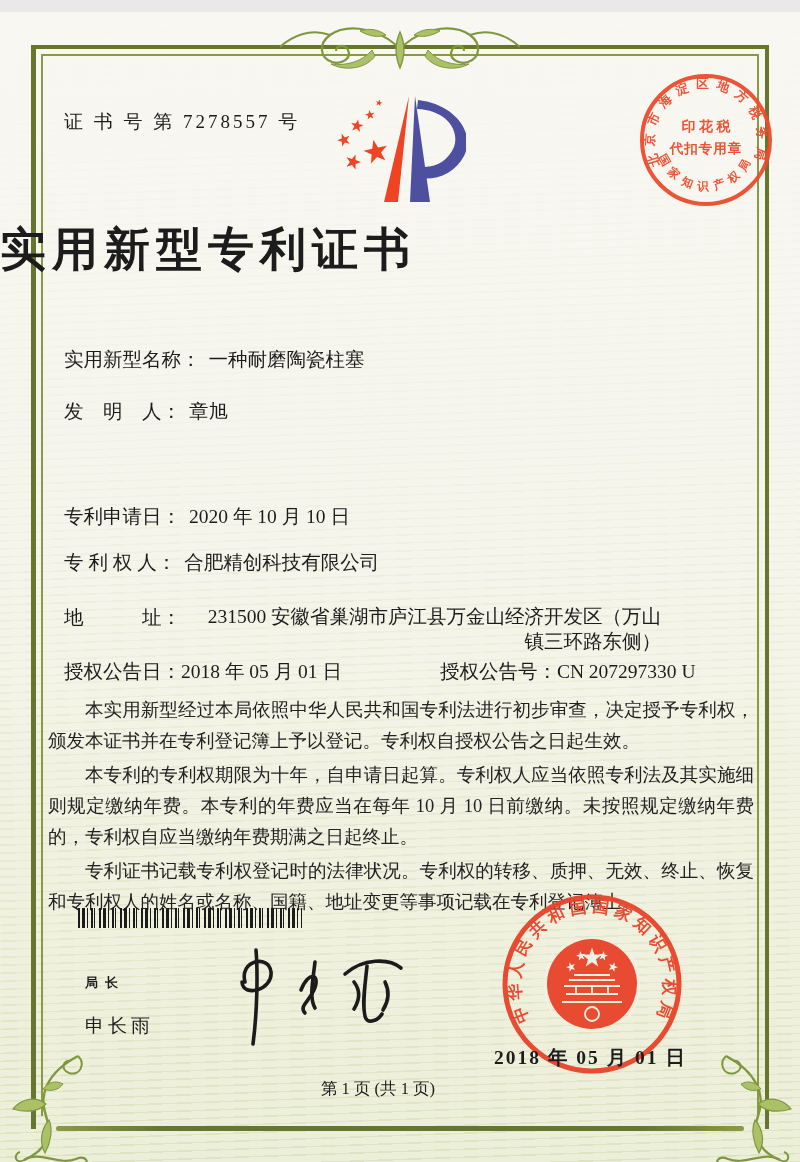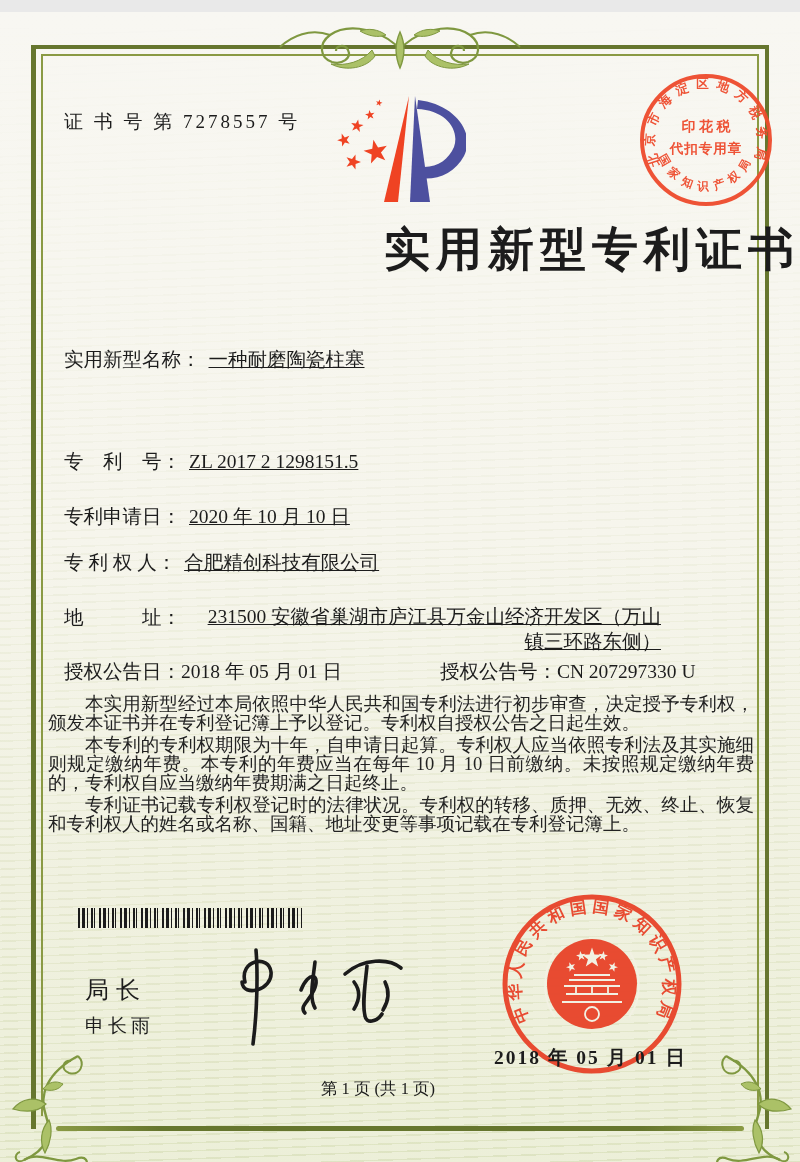--- a/index.html
+++ b/index.html
@@ -19,38 +19,38 @@
   
   .b-top-outer{left:31px;top:33px;width:738px;height:4px;background:#66762e;}
   .b-top-inner{left:41px;top:42px;width:718px;height:1.5px;background:#8a9a44;}
   .b-left-outer{left:31px;top:33px;width:4.5px;height:1084px;background:#66762e;}
   .b-left-inner{left:41px;top:42px;width:1.5px;height:1062px;background:#8a9a44;}
   .b-right-outer{left:764.5px;top:33px;width:4.5px;height:1084px;background:#66762e;}
   .b-right-inner{left:757px;top:42px;width:1.5px;height:1062px;background:#8a9a44;}
   .b-bottom{left:56px;top:1114px;width:688px;height:4.5px;background:linear-gradient(90deg,#8a9a44,#66762e 15%,#66762e 85%,#8a9a44);border-radius:3px;}
   
   .cert-no{left:64px;top:97px;font-size:19px;letter-spacing:3px;}
-  .title{left:0;top:207px;width:100%;text-align:right;font-size:46px;font-weight:600;letter-spacing:6px;}
+  .title{left:0;top:207px;width:100%;text-align:left;font-size:46px;font-weight:600;letter-spacing:6px;}
   .field{left:64px;font-size:19.5px;white-space:nowrap;}
   .f0{top:334px}.f1{top:386px}.f2{top:436px}.f3{top:491px}.f4{top:537px}.f5{top:592px}
-  .field .val{margin-left:8px;text-decoration:underline;}
+  .field .val{margin-left:8px;}
   .val-wrap{display:inline-block;vertical-align:top;width:472px;white-space:normal;line-height:25px;text-align:right;}
   .grant{left:64px;top:646px;width:690px;font-size:19.5px;display:flex;white-space:nowrap;}
   .grant .pair2{margin-left:98px;}
-  .paras{left:48px;top:683px;width:706px;font-size:18.5px;line-height:19px;text-align:justify;color:#222;}
+  .paras{left:48px;top:683px;width:706px;font-size:18.5px;line-height:31px;text-align:justify;color:#222;}
   .paras p{margin:0 0 3px 0;text-indent:2em;}
   .barcode{left:78px;top:896px;width:224px;height:20px;
     background:repeating-linear-gradient(90deg,
       #1b1b1b 0 2px, transparent 2px 4px,
       #1b1b1b 4px 7px, transparent 7px 9px,
       #1b1b1b 9px 10px, transparent 10px 13px,
       #1b1b1b 13px 15px, transparent 15px 16px,
       #1b1b1b 16px 17px, transparent 17px 21px);
   }
-  .signer-title{left:85px;top:962px;font-size:24px;letter-spacing:7px;}
+  .signer-title{left:85px;top:962px;font-size:13px;letter-spacing:7px;font-weight:bold;}
   .signer-name{left:85px;top:1001px;font-size:19px;letter-spacing:4px;}
   .sig{left:215px;top:930px;}
   .logo{left:336px;top:78px;}
   .stamp{left:631px;top:53px;opacity:.95;}
   .seal{left:492px;top:872px;opacity:.96;}
   .seal-date{left:494px;top:1032px;font-size:19.5px;letter-spacing:2px;font-weight:600;}
   .footer{left:-22px;top:1066px;width:100%;text-align:center;font-size:16.5px;}
   .orn-top{left:278px;top:7px;}
   .orn-bl{left:8px;top:1042px;}
   .orn-br{left:712px;top:1042px;}
@@ -133,22 +133,22 @@
     </text>
     <text x="75" y="66" text-anchor="middle" font-size="14" font-weight="700" fill="#ee4b2d">印 花 税</text>
     <text x="75" y="88" text-anchor="middle" font-size="13.5" font-weight="700" fill="#ee4b2d" letter-spacing="1">代扣专用章</text>
   </svg>
 
   <div class="abs title">实用新型专利证书</div>
 
   <div class="abs field f0">
     <span>实用新型名称：</span><span class="val">一种耐磨陶瓷柱塞</span>
   </div>
-  <div class="abs field f2">
-    <span>专　利　号：</span><span class="val">ZL 2017 2 1298151.5</span>
+  <div class="abs field f1">
+    <span>发　明　人：</span><span class="val">章旭</span>
   </div>
   <div class="abs field f3">
     <span>专利申请日：</span><span class="val">2020 年 10 月 10 日</span>
   </div>
   <div class="abs field f4">
     <span>专 利 权 人：</span><span class="val">合肥精创科技有限公司</span>
   </div>
   <div class="abs field f5">
     <span>地　　　址：</span><span class="val val-wrap">231500 安徽省巢湖市庐江县万金山经济开发区（万山镇三环路东侧）</span>
   </div>

